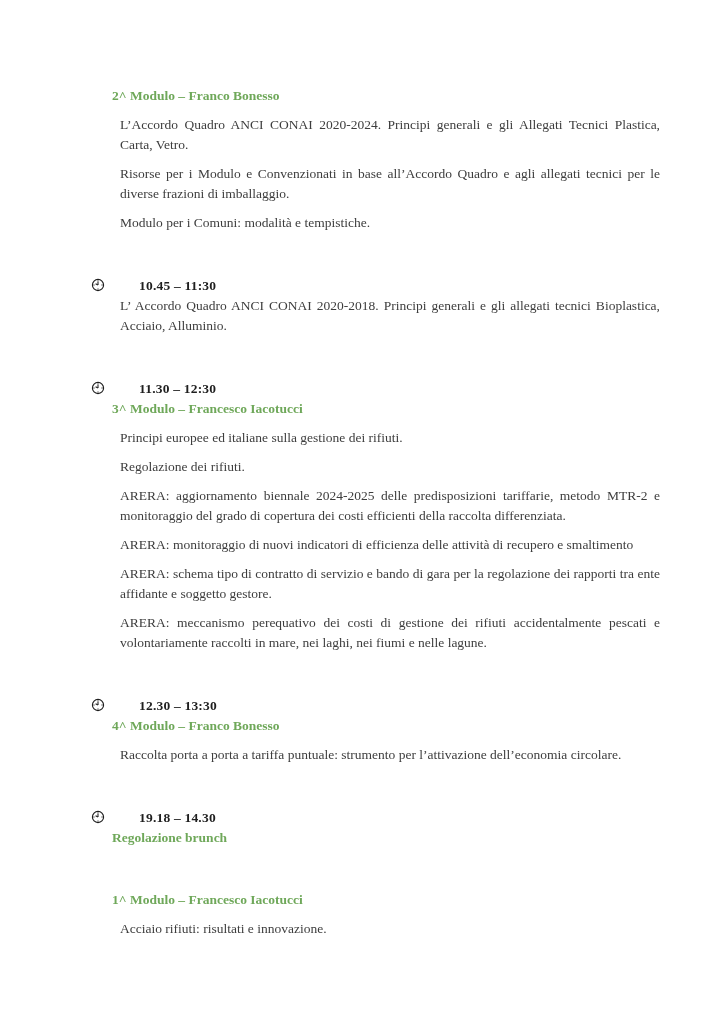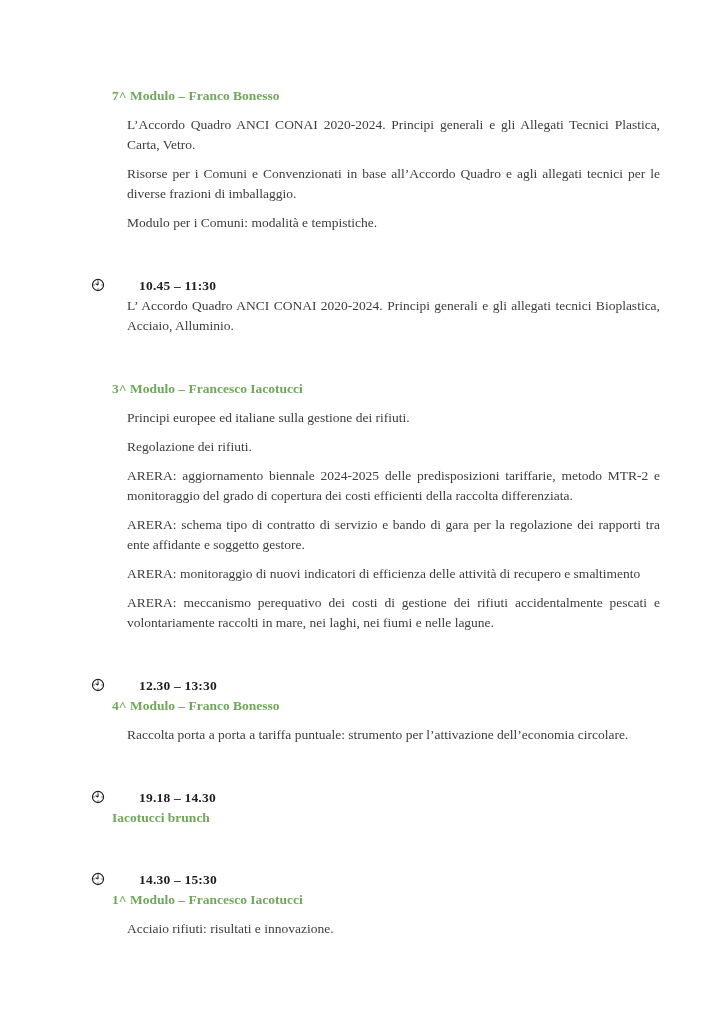--- a/index.html
+++ b/index.html
@@ -41,60 +41,72 @@
     letter-spacing: 0.2px;
     text-align: right;
   }
   .module-title {
     font-weight: bold;
     color: #6fa85a;
     line-height: 19px;
     margin: 0 0 10px 0;
   }
   p.body-par {
-    margin: 0 0 9px 15px;
+    margin: 0 0 9px 8px;
     line-height: 20px;
     text-align: justify;
   }
 </style>
 </head>
 <body>
 
 <div class="page">
 
   <div class="section">
-    <div class="module-title">7^ Modulo – Franco Bonesso</div>
+    <div class="module-title">2^ Modulo – Franco Bonesso</div>
     <p class="body-par">L’Accordo Quadro ANCI CONAI 2020-2024. Principi generali e gli Allegati Tecnici Plastica, Carta, Vetro.</p>
-    <p class="body-par">Risorse per i Comuni e Convenzionati in base all’Accordo Quadro e agli allegati tecnici per le diverse frazioni di imballaggio.</p>
+    <p class="body-par">Risorse per i Modulo e Convenzionati in base all’Accordo Quadro e agli allegati tecnici per le diverse frazioni di imballaggio.</p>
     <p class="body-par">Modulo per i Comuni: modalità e tempistiche.</p>
   </div>
 
   <div class="section timed">
     <div class="time-row">
       <svg class="clock-icon" viewBox="0 0 16 16">
         <circle cx="8" cy="8" r="6.4" fill="none" stroke="#1f1f1f" stroke-width="1.3"></circle>
         <line x1="8" y1="2.6" x2="8" y2="4.1" stroke="#1f1f1f" stroke-width="1"></line>
         <line x1="8" y1="11.9" x2="8" y2="13.4" stroke="#1f1f1f" stroke-width="1"></line>
         <line x1="2.6" y1="8" x2="4.1" y2="8" stroke="#1f1f1f" stroke-width="1"></line>
         <line x1="11.9" y1="8" x2="13.4" y2="8" stroke="#1f1f1f" stroke-width="1"></line>
         <line x1="8" y1="8" x2="8" y2="4.4" stroke="#1f1f1f" stroke-width="1.2"></line>
         <line x1="8" y1="8" x2="5.2" y2="6.6" stroke="#1f1f1f" stroke-width="1.2"></line>
       </svg>
       <span class="time-label">10.45 – 11:30</span>
     </div>
-    <p class="body-par">L’ Accordo Quadro ANCI CONAI 2020-2024. Principi generali e gli allegati tecnici Bioplastica, Acciaio, Alluminio.</p>
+    <p class="body-par">L’ Accordo Quadro ANCI CONAI 2020-2018. Principi generali e gli allegati tecnici Bioplastica, Acciaio, Alluminio.</p>
   </div>
 
   <div class="section timed">
+    <div class="time-row">
+      <svg class="clock-icon" viewBox="0 0 16 16">
+        <circle cx="8" cy="8" r="6.4" fill="none" stroke="#1f1f1f" stroke-width="1.3"></circle>
+        <line x1="8" y1="2.6" x2="8" y2="4.1" stroke="#1f1f1f" stroke-width="1"></line>
+        <line x1="8" y1="11.9" x2="8" y2="13.4" stroke="#1f1f1f" stroke-width="1"></line>
+        <line x1="2.6" y1="8" x2="4.1" y2="8" stroke="#1f1f1f" stroke-width="1"></line>
+        <line x1="11.9" y1="8" x2="13.4" y2="8" stroke="#1f1f1f" stroke-width="1"></line>
+        <line x1="8" y1="8" x2="8" y2="4.4" stroke="#1f1f1f" stroke-width="1.2"></line>
+        <line x1="8" y1="8" x2="5.2" y2="6.6" stroke="#1f1f1f" stroke-width="1.2"></line>
+      </svg>
+      <span class="time-label">11.30 – 12:30</span>
+    </div>
     <div class="module-title">3^ Modulo – Francesco Iacotucci</div>
     <p class="body-par">Principi europee ed italiane sulla gestione dei rifiuti.</p>
     <p class="body-par">Regolazione dei rifiuti.</p>
     <p class="body-par">ARERA: aggiornamento biennale 2024-2025 delle predisposizioni tariffarie, metodo MTR-2 e monitoraggio del grado di copertura dei costi efficienti della raccolta differenziata.</p>
+    <p class="body-par">ARERA: monitoraggio di nuovi indicatori di efficienza delle attività di recupero e smaltimento</p>
     <p class="body-par">ARERA: schema tipo di contratto di servizio e bando di gara per la regolazione dei rapporti tra ente affidante e soggetto gestore.</p>
-    <p class="body-par">ARERA: monitoraggio di nuovi indicatori di efficienza delle attività di recupero e smaltimento</p>
     <p class="body-par">ARERA: meccanismo perequativo dei costi di gestione dei rifiuti accidentalmente pescati e volontariamente raccolti in mare, nei laghi, nei fiumi e nelle lagune.</p>
   </div>
 
   <div class="section timed">
     <div class="time-row">
       <svg class="clock-icon" viewBox="0 0 16 16">
         <circle cx="8" cy="8" r="6.4" fill="none" stroke="#1f1f1f" stroke-width="1.3"></circle>
         <line x1="8" y1="2.6" x2="8" y2="4.1" stroke="#1f1f1f" stroke-width="1"></line>
         <line x1="8" y1="11.9" x2="8" y2="13.4" stroke="#1f1f1f" stroke-width="1"></line>
         <line x1="2.6" y1="8" x2="4.1" y2="8" stroke="#1f1f1f" stroke-width="1"></line>
@@ -114,33 +126,21 @@
         <circle cx="8" cy="8" r="6.4" fill="none" stroke="#1f1f1f" stroke-width="1.3"></circle>
         <line x1="8" y1="2.6" x2="8" y2="4.1" stroke="#1f1f1f" stroke-width="1"></line>
         <line x1="8" y1="11.9" x2="8" y2="13.4" stroke="#1f1f1f" stroke-width="1"></line>
         <line x1="2.6" y1="8" x2="4.1" y2="8" stroke="#1f1f1f" stroke-width="1"></line>
         <line x1="11.9" y1="8" x2="13.4" y2="8" stroke="#1f1f1f" stroke-width="1"></line>
         <line x1="8" y1="8" x2="8" y2="4.4" stroke="#1f1f1f" stroke-width="1.2"></line>
         <line x1="8" y1="8" x2="5.2" y2="6.6" stroke="#1f1f1f" stroke-width="1.2"></line>
       </svg>
       <span class="time-label">19.18 – 14.30</span>
     </div>
-    <div class="module-title">Iacotucci brunch</div>
+    <div class="module-title">Regolazione brunch</div>
   </div>
 
   <div class="section timed">
-    <div class="time-row">
-      <svg class="clock-icon" viewBox="0 0 16 16">
-        <circle cx="8" cy="8" r="6.4" fill="none" stroke="#1f1f1f" stroke-width="1.3"></circle>
-        <line x1="8" y1="2.6" x2="8" y2="4.1" stroke="#1f1f1f" stroke-width="1"></line>
-        <line x1="8" y1="11.9" x2="8" y2="13.4" stroke="#1f1f1f" stroke-width="1"></line>
-        <line x1="2.6" y1="8" x2="4.1" y2="8" stroke="#1f1f1f" stroke-width="1"></line>
-        <line x1="11.9" y1="8" x2="13.4" y2="8" stroke="#1f1f1f" stroke-width="1"></line>
-        <line x1="8" y1="8" x2="8" y2="4.4" stroke="#1f1f1f" stroke-width="1.2"></line>
-        <line x1="8" y1="8" x2="5.2" y2="6.6" stroke="#1f1f1f" stroke-width="1.2"></line>
-      </svg>
-      <span class="time-label">14.30 – 15:30</span>
-    </div>
     <div class="module-title">1^ Modulo – Francesco Iacotucci</div>
     <p class="body-par">Acciaio rifiuti: risultati e innovazione.</p>
   </div>
 
 </div>
 
 </body></html>

